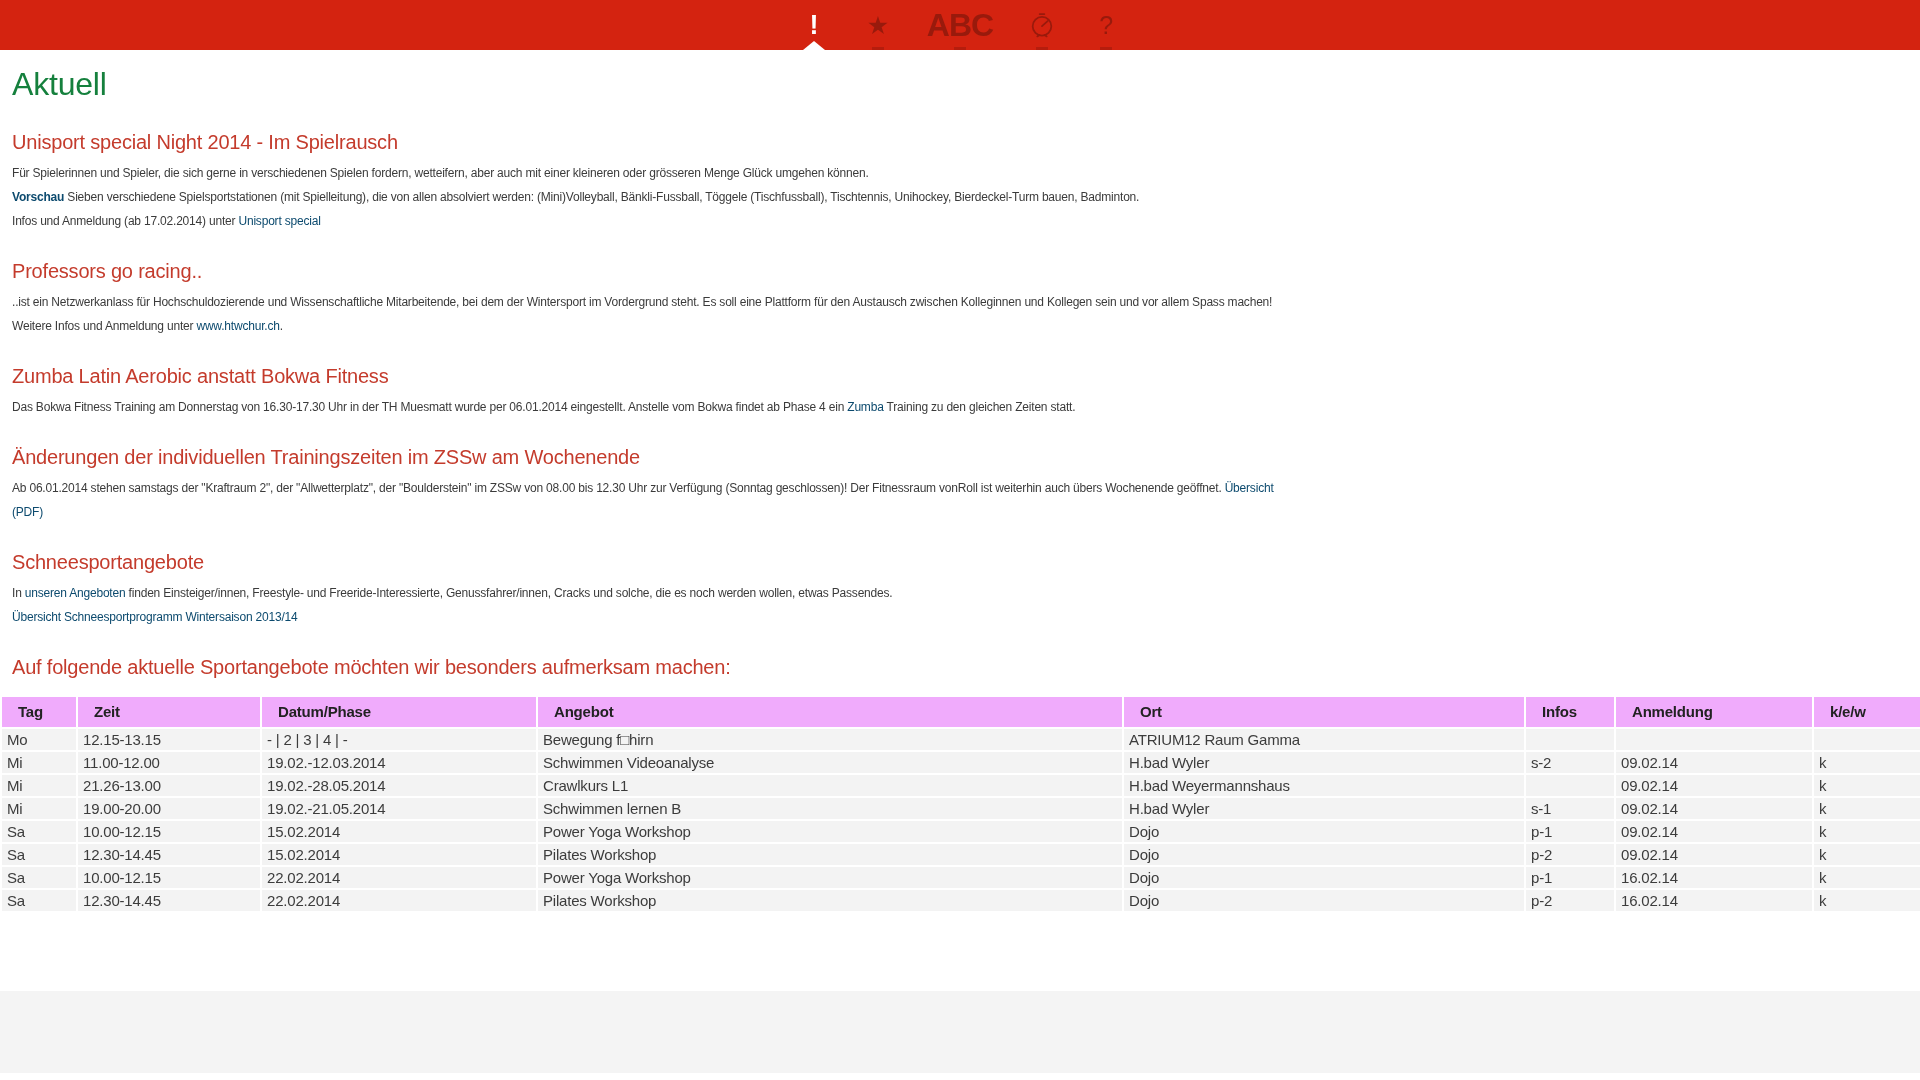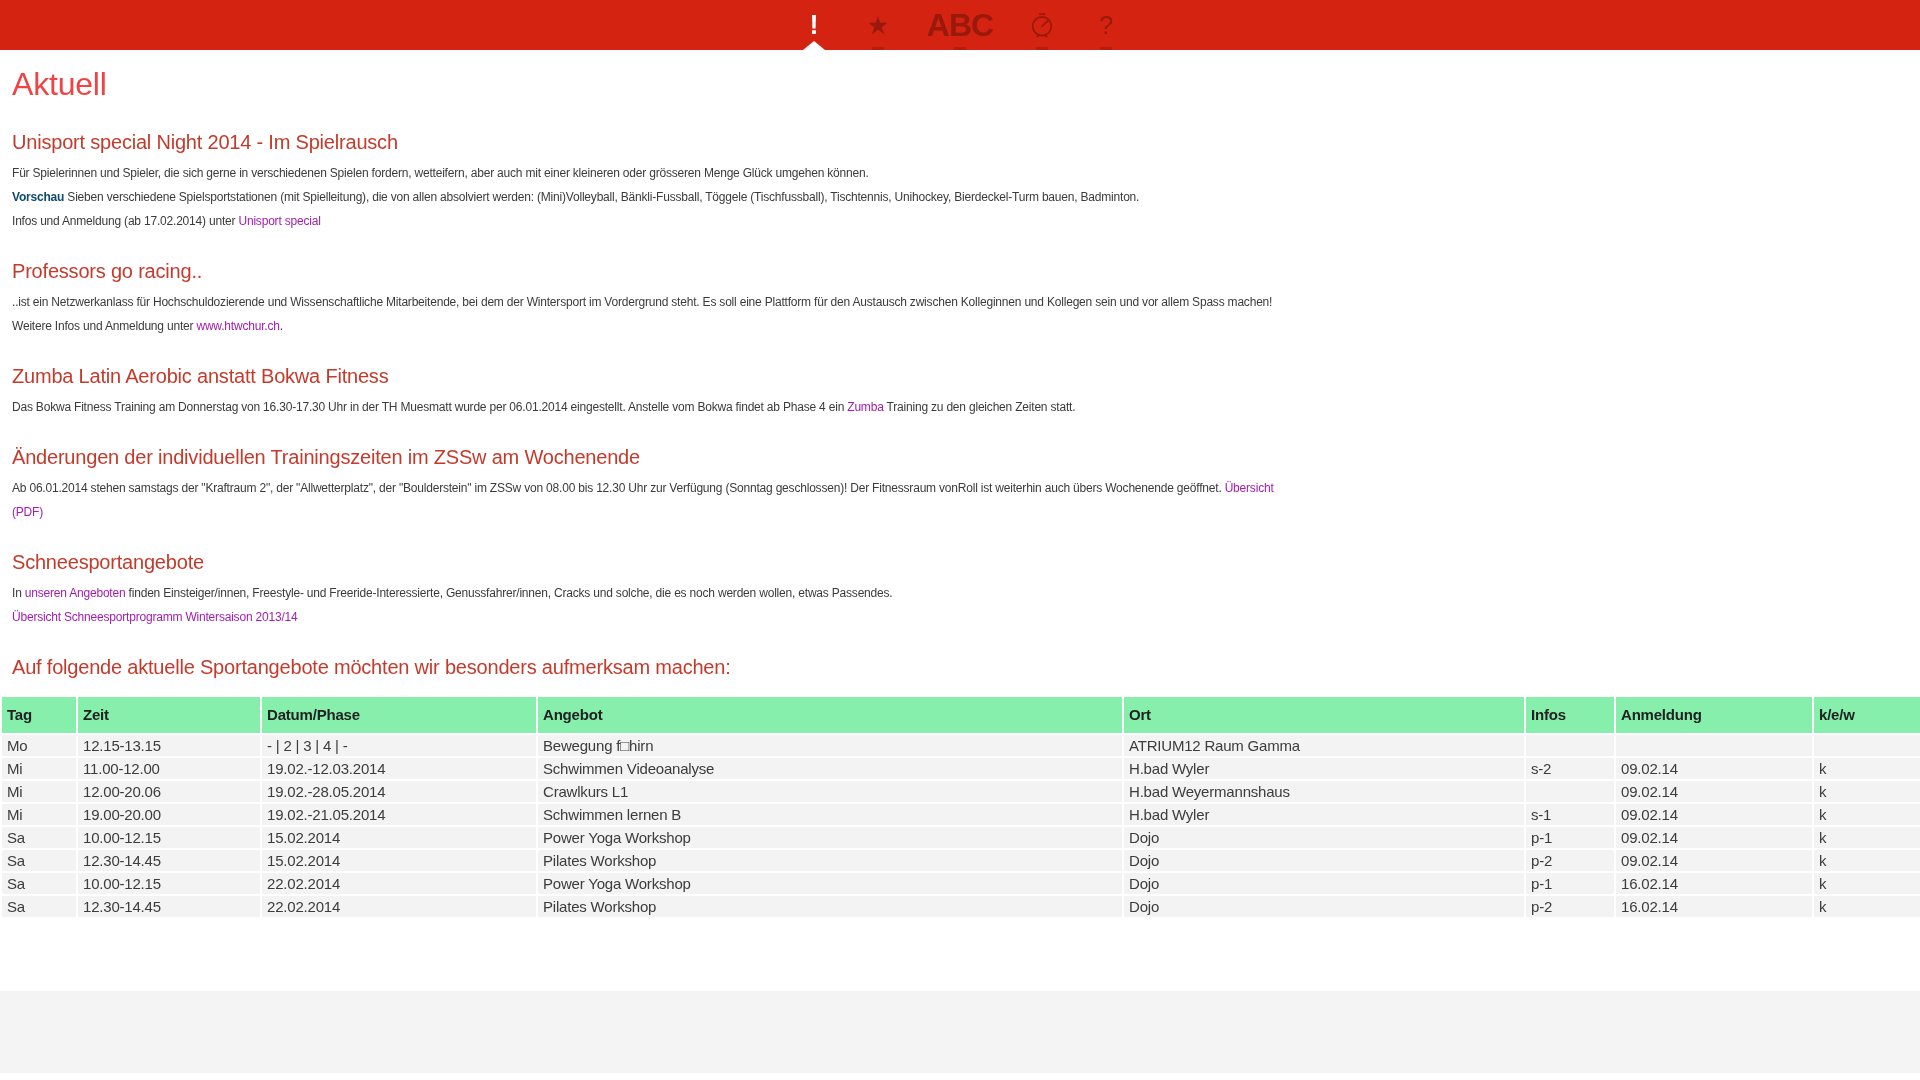--- a/index.html
+++ b/index.html
@@ -59,52 +59,52 @@
   .content {
     height: 941px;
     padding: 0 15px 0 12px;
     overflow: hidden;
   }
   h1.page-title {
     margin: 14px 0 0 0;
     font-size: 32px;
     line-height: 40px;
     font-weight: 400;
-    color: #ef4444;
+    color: #15803d;
   }
   h2.sec-h {
     margin: 24px 0 0 0;
     font-size: 20px;
     line-height: 28px;
     font-weight: 400;
     color: #c43b2c;
   }
   .para { margin: 5px 0 0 0; font-size: 12px; }
   .line { line-height: 24px; white-space: nowrap; }
   .b { font-weight: bold; color: #0c4a6e; }
-  a.lnk { color: #a21caf; text-decoration: none; cursor: pointer; }
+  a.lnk { color: #0c4a6e; text-decoration: none; cursor: pointer; }
 
   
   .table-wrap { margin: 14px -15px 0 -12px; }
   table.offers {
     width: 100%;
     border-collapse: separate;
     border-spacing: 2px 2px;
     table-layout: fixed;
     font-size: 15px;
     letter-spacing: -0.2px;
   }
   table.offers th {
-    background: #86efac;
-    height: 36px;
+    background: #f0abfc;
+    height: 30px;
     line-height: 22px;
     text-align: left;
     font-weight: bold;
     color: #222222;
-    padding: 0 0 0 5px;
+    padding: 0 0 0 16px;
     white-space: nowrap; overflow: hidden;
   }
   table.offers td {
     background: #f3f3f3;
     height: 21px;
     line-height: 21px;
     color: #3c3c3c;
     padding: 0 0 0 5px;
     white-space: nowrap; overflow: hidden;
   }
@@ -220,21 +220,21 @@
             <td>11.00-12.00</td>
             <td>19.02.-12.03.2014</td>
             <td>Schwimmen Videoanalyse</td>
             <td>H.bad Wyler</td>
             <td>s-2</td>
             <td>09.02.14</td>
             <td>k</td>
           </tr>
           <tr>
             <td>Mi</td>
-            <td>12.00-20.06</td>
+            <td>21.26-13.00</td>
             <td>19.02.-28.05.2014</td>
             <td>Crawlkurs L1</td>
             <td>H.bad Weyermannshaus</td>
             <td></td>
             <td>09.02.14</td>
             <td>k</td>
           </tr>
           <tr>
             <td>Mi</td>
             <td>19.00-20.00</td>

